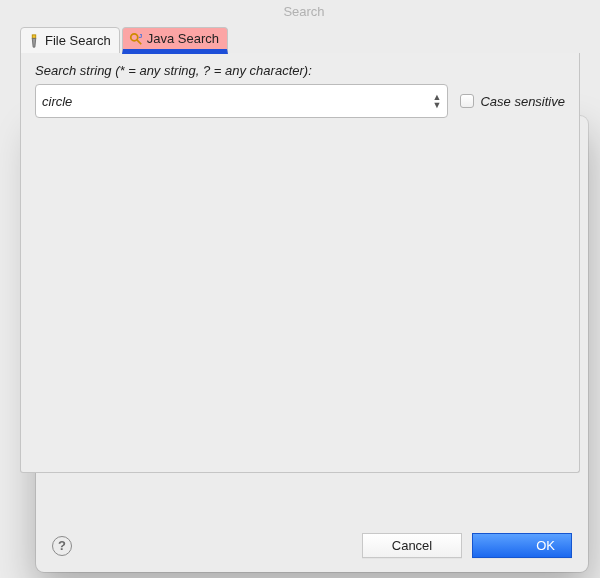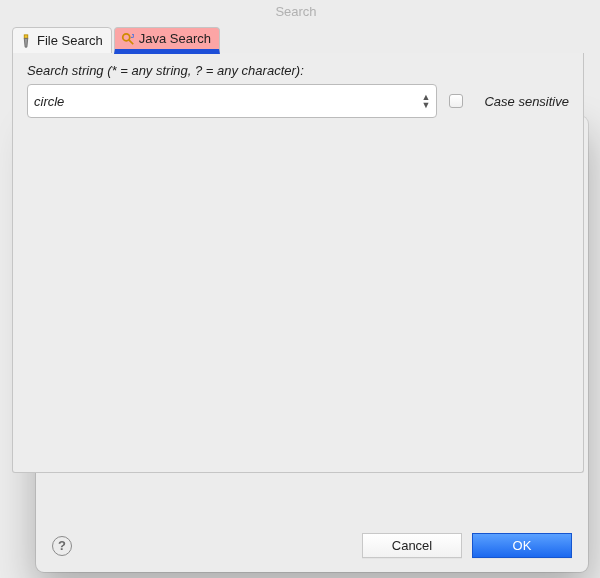--- a/index.html
+++ b/index.html
@@ -11,33 +11,33 @@
     font-family: -apple-system, "Helvetica Neue", Arial, sans-serif;
     font-size: 13px;
     color: #222;
     overflow: hidden;
     position: relative;
   }
 
   
   .parent-window {
     position: absolute;
-    left: 2px; top: 0px;
+    left: 10px; top: 0px;
     width: 588px; height: 439px;
     background: #ececec;
     border-radius: 6px;
   }
   .parent-title {
     text-align: center;
     color: #b1b1b1;
     font-size: 13px;
     padding: 4px 0 6px;
   }
   .tabs {
-    margin: 2px 6px 10px 10px;
+    margin: 2px 18px 10px 10px;
   }
   .tab-row {
     display: flex;
     gap: 2px;
   }
   .tab {
     background: #f5f5f5;
     border-top: 1px solid #c5c5c5;
     border-left: 1px solid #c5c5c5;
     border-right: 1px solid #c5c5c5;
@@ -80,21 +80,21 @@
     border:1px solid #bbb;
     border-radius:4px;
     height:24px;
     display:flex;
     align-items:center;
     justify-content:space-between;
     padding:16px 6px;
   }
   .combo .value { color:#222; }
   .combo .arrows { font-size:9px; line-height:8px; color:#555; display:flex; flex-direction:column; justify-content:center; height:16px;}
-  .checkbox { display:flex; align-items:center; gap:21px; }
+  .checkbox { display:flex; align-items:center; gap:6px; }
   .checkbox .box {
     width:14px; height:14px; border:1px solid #b0b0b0; border-radius:3px; background:linear-gradient(#fff,#f0f0f0);
   }
 
   
   .modal {
     position:absolute;
     left:36px; top:116px;
     width:552px; height:456px;
     background:#ececec;
@@ -163,20 +163,21 @@
     display:flex; align-items:center; justify-content:center;
     color:#6a6a6a; font-weight:600; font-size:13px;
     cursor:pointer;
   }
   .footer-spacer { flex:1;}
   .btn.primary {
     background:linear-gradient(#5aa1ff,#1b68ef);
     border:1px solid #1555cf;
     color:#fff;
     min-width:100px;
+    text-align:right;
   }
   .btn.wide { min-width:100px; }
 
   .help-circle.outer {
     position:absolute;
     left:17px; bottom:68px;
   }
 </style>
 </head>
 <body>

